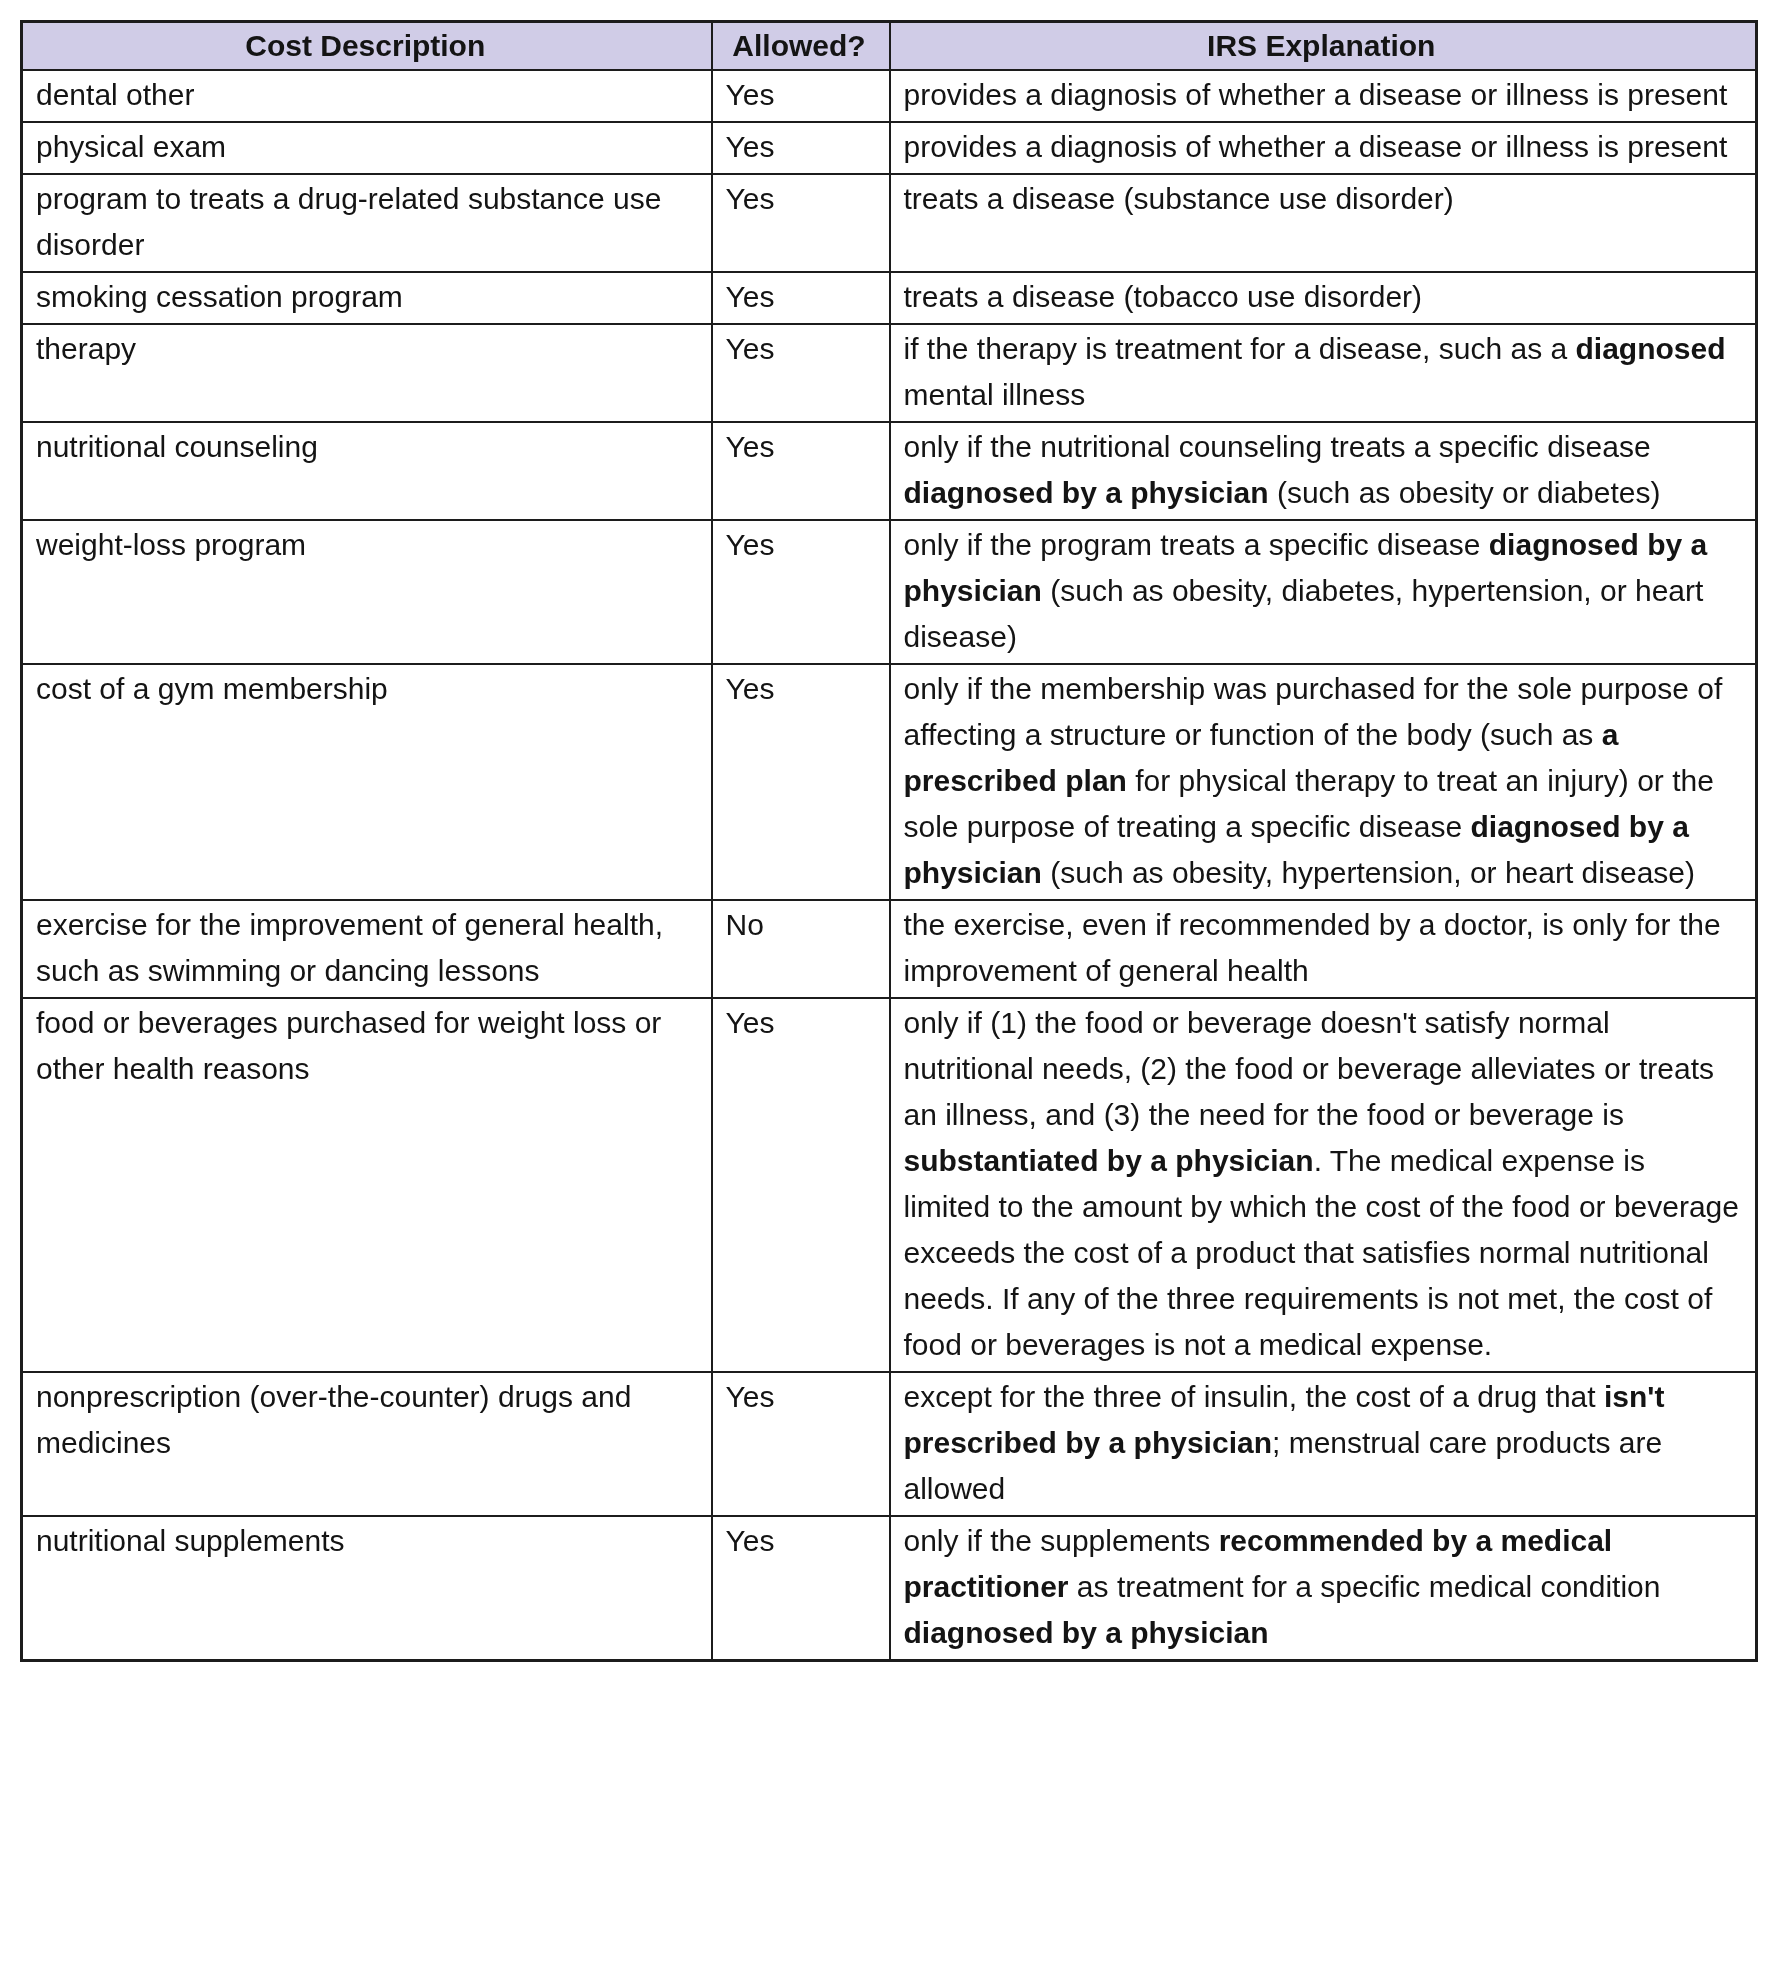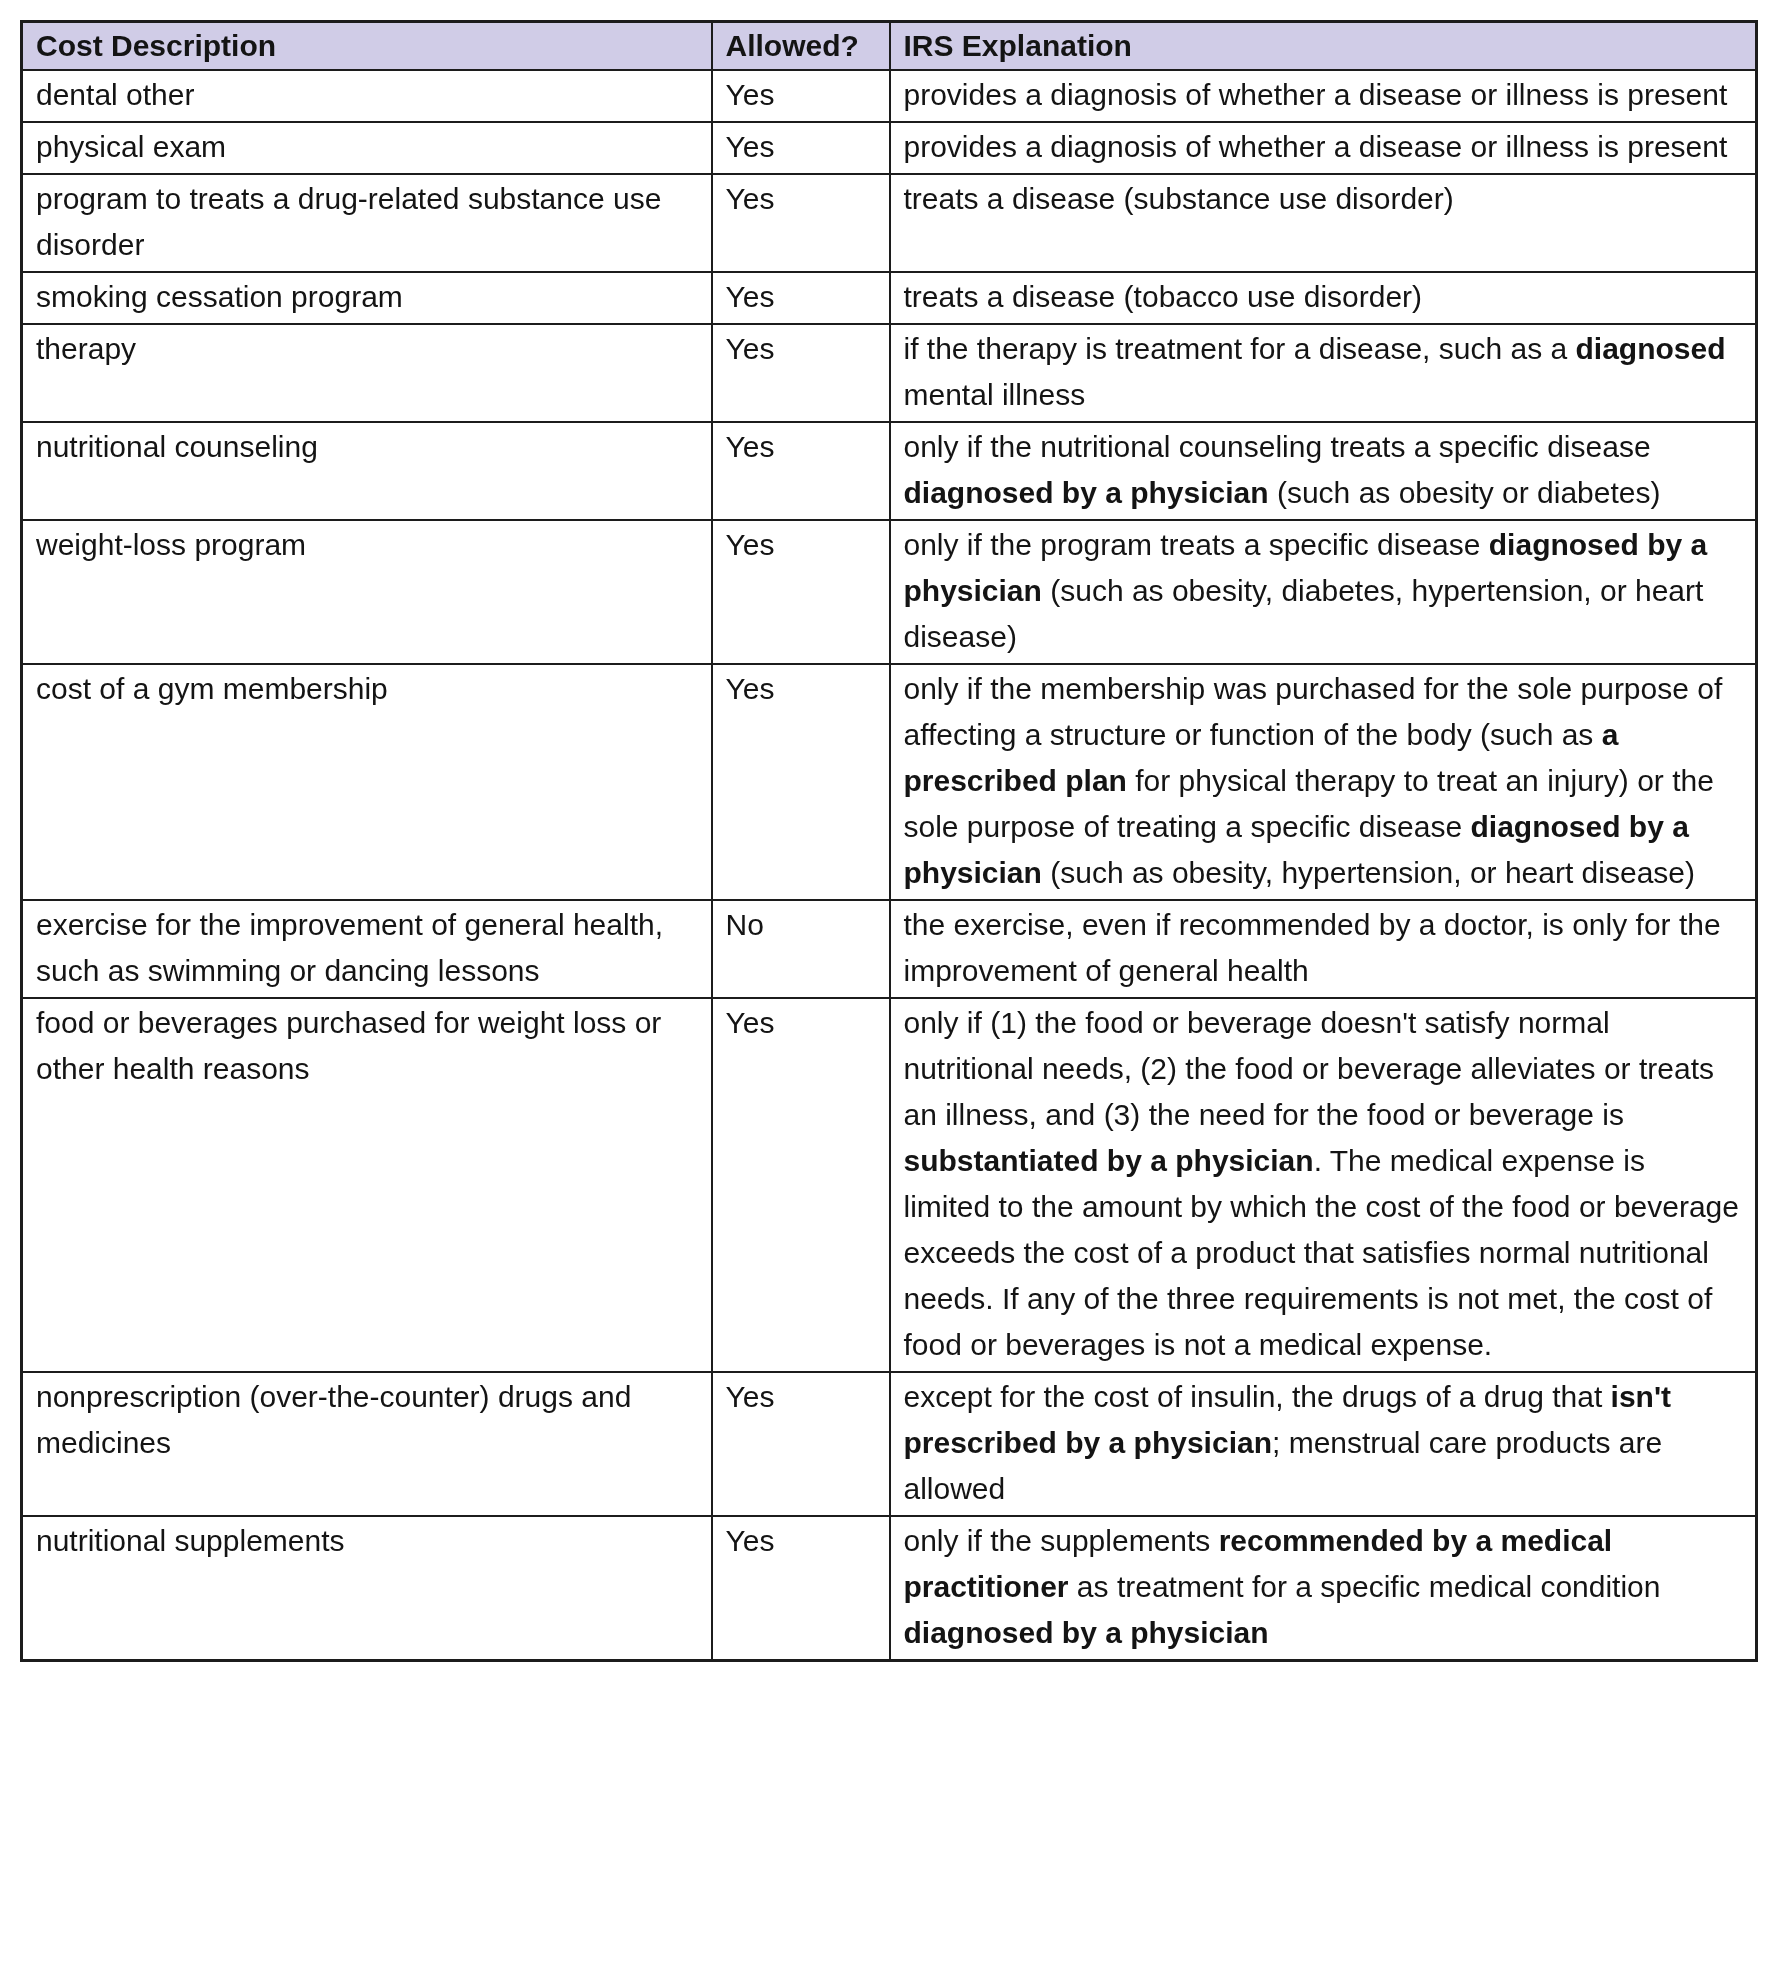--- a/index.html
+++ b/index.html
@@ -20,20 +20,21 @@
     line-height:46px;
     color:#141414;
     word-wrap:break-word;
   }
   thead th{
     background:#d0cce7;
     font-weight:bold;
     line-height:44px;
     padding-top:1px;
     padding-bottom:1px;
+    text-align:center;
   }
   td .b{font-weight:bold;}
   .col-desc{width:690px;}
   .col-allowed{width:178px;}
   .col-expl{width:867px;}
 </style>
 </head>
 <body>
 
 <div class="page">
@@ -97,21 +98,21 @@
           <td><span>the exercise, even if recommended by a doctor, is only for the improvement of general health</span></td>
         </tr>
         <tr>
           <td>food or beverages purchased for weight loss or other health reasons</td>
           <td>Yes</td>
           <td><span>only if (1) the food or beverage doesn't satisfy normal nutritional needs, (2) the food or beverage alleviates or treats an illness, and (3) the need for the food or beverage is </span><span class="b">substantiated by a physician</span><span>. The medical expense is limited to the amount by which the cost of the food or beverage exceeds the cost of a product that satisfies normal nutritional needs. If any of the three requirements is not met, the cost of food or beverages is not a medical expense.</span></td>
         </tr>
         <tr>
           <td>nonprescription (over-the-counter) drugs and medicines</td>
           <td>Yes</td>
-          <td><span>except for the cost of insulin, the drugs of a drug that </span><span class="b">isn't prescribed by a physician</span><span>; menstrual care products are allowed</span></td>
+          <td><span>except for the three of insulin, the cost of a drug that </span><span class="b">isn't prescribed by a physician</span><span>; menstrual care products are allowed</span></td>
         </tr>
         <tr>
           <td>nutritional supplements</td>
           <td>Yes</td>
           <td><span>only if the supplements </span><span class="b">recommended by a medical practitioner</span><span> as treatment for a specific medical condition </span><span class="b">diagnosed by a physician</span></td>
         </tr>
       </tbody>
   </table>
 </div>
 

